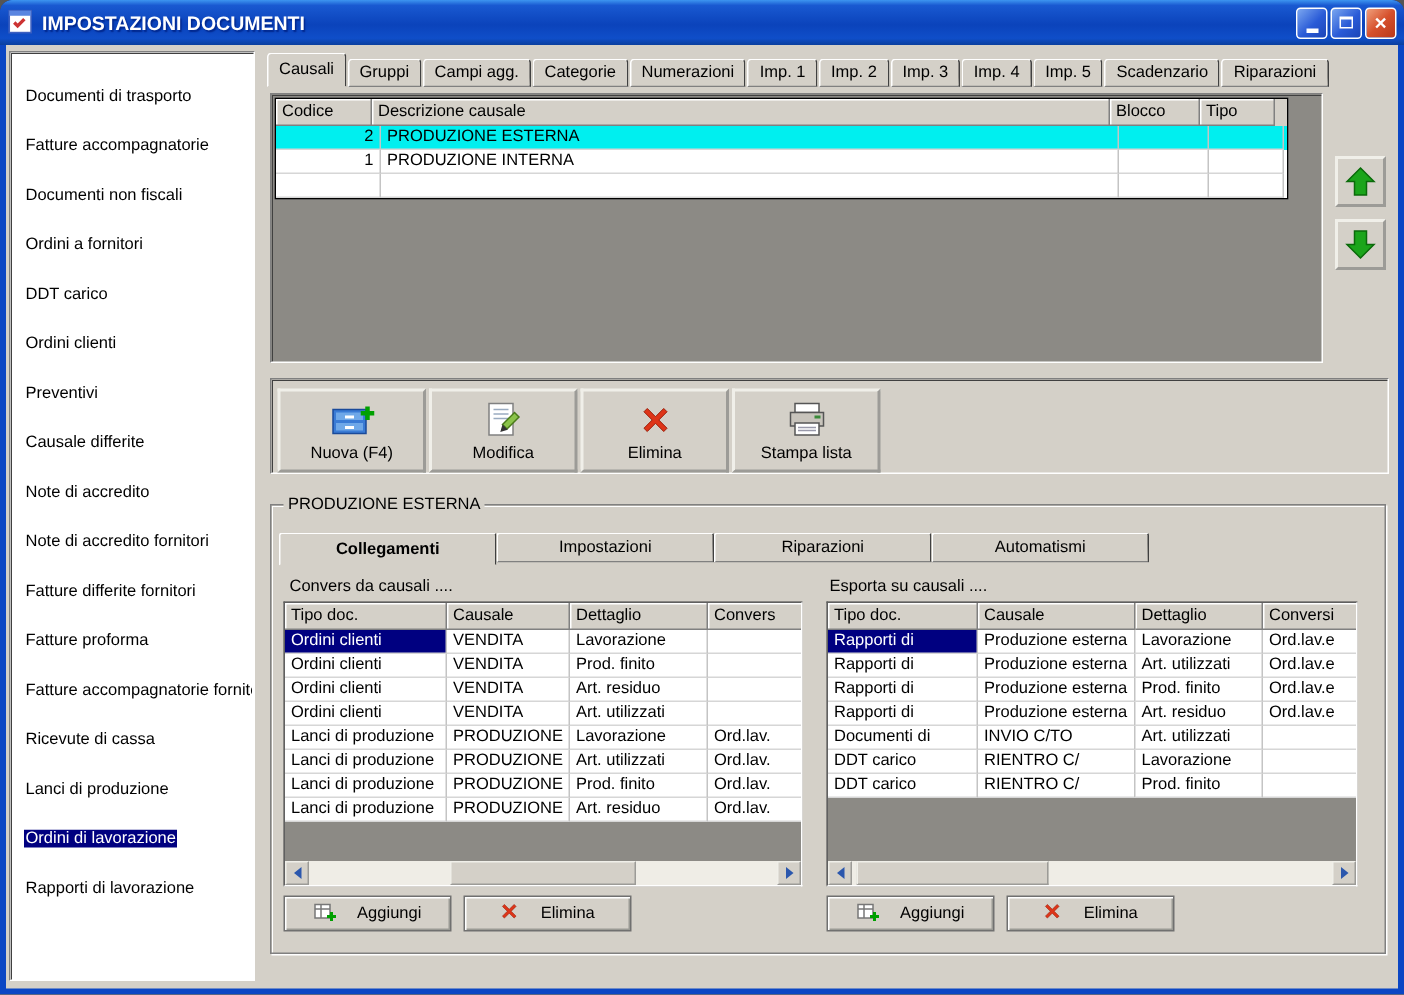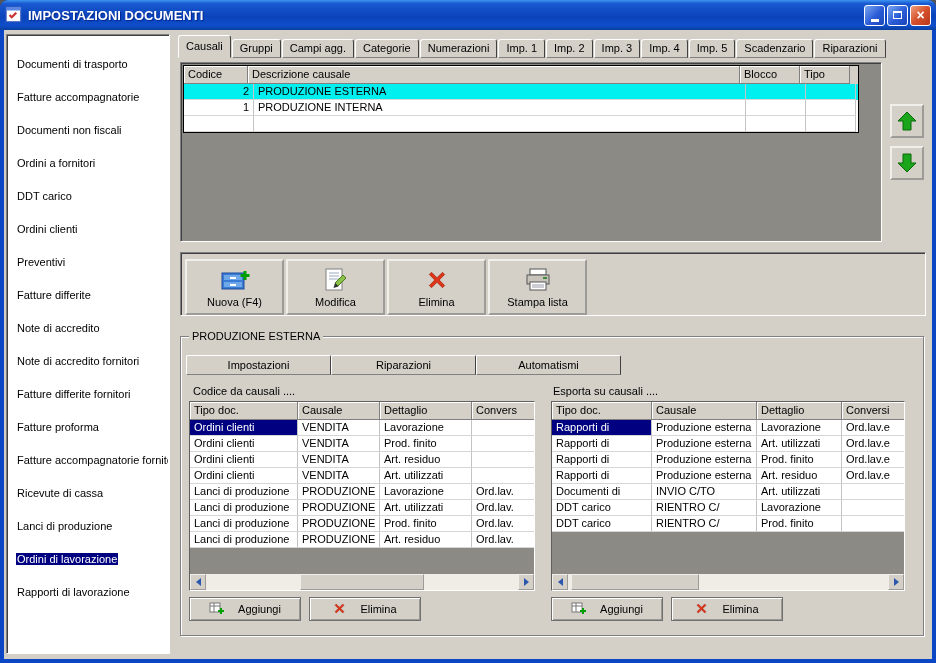--- a/index.html
+++ b/index.html
@@ -123,21 +123,21 @@
   <div class="client">
 
     <div class="sidebar" id="sidebar-list">
         <div class="sb-item"><span>Documenti di trasporto</span></div>
         <div class="sb-item"><span>Fatture accompagnatorie</span></div>
         <div class="sb-item"><span>Documenti non fiscali</span></div>
         <div class="sb-item"><span>Ordini a fornitori</span></div>
         <div class="sb-item"><span>DDT carico</span></div>
         <div class="sb-item"><span>Ordini clienti</span></div>
         <div class="sb-item"><span>Preventivi</span></div>
-        <div class="sb-item"><span>Fatture differite</span></div>
+        <div class="sb-item"><span>Causale differite</span></div>
         <div class="sb-item"><span>Note di accredito</span></div>
         <div class="sb-item"><span>Note di accredito fornitori</span></div>
         <div class="sb-item"><span>Fatture differite fornitori</span></div>
         <div class="sb-item"><span>Fatture proforma</span></div>
         <div class="sb-item"><span>Fatture accompagnatorie fornitori</span></div>
         <div class="sb-item"><span>Ricevute di cassa</span></div>
         <div class="sb-item"><span>Lanci di produzione</span></div>
         <div class="sb-item"><span class="sel">Ordini di lavorazione</span></div>
         <div class="sb-item"><span>Rapporti di lavorazione</span></div>
       </div>
@@ -247,26 +247,27 @@
           </svg>
         </span>
         <span class="tool-label">Stampa lista</span>
       </div>
     </div>
 
     <div class="groupbox">
       <span class="group-title">PRODUZIONE ESTERNA</span>
 
       <div class="sub-tabs" id="sub-tabs">
+          <div class="sub-tab active">Collegamenti</div>
           <div class="sub-tab">Impostazioni</div>
           <div class="sub-tab">Riparazioni</div>
           <div class="sub-tab">Automatismi</div>
         </div>
 
-      <span class="panel-label importa-label">Codice da causali ....</span>
+      <span class="panel-label importa-label">Convers da causali ....</span>
       <span class="panel-label esporta-label">Esporta su causali ....</span>
 
       <div class="subgrid left">
         <div class="gtable" id="importa-table">
             <div class="ghead">
               <div class="hcell" style="width: 108px;">Tipo doc.</div>
               <div class="hcell" style="width: 82px;">Causale</div>
               <div class="hcell" style="width: 92px;">Dettaglio</div>
               <div class="hcell" style="width: 70px;">Convers</div>
             </div>

